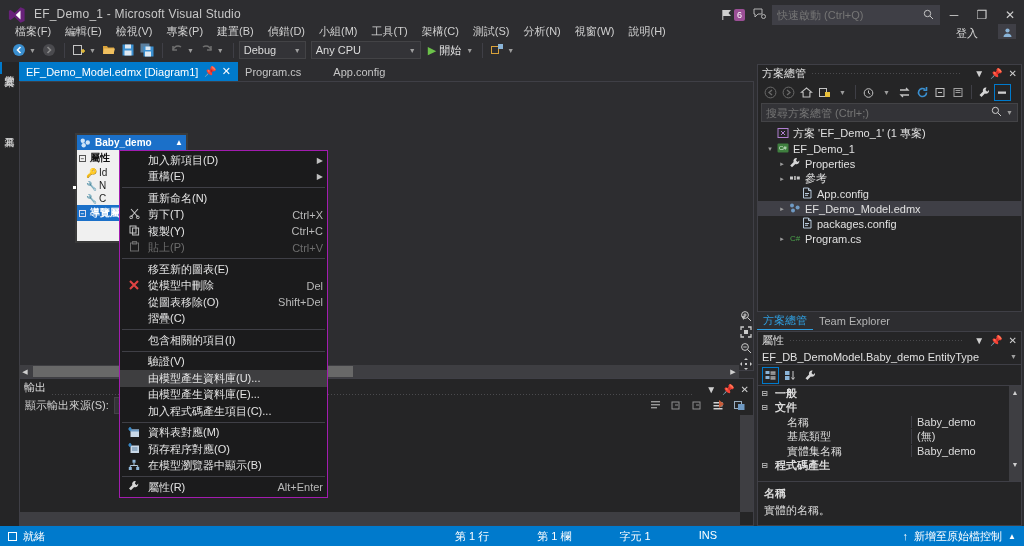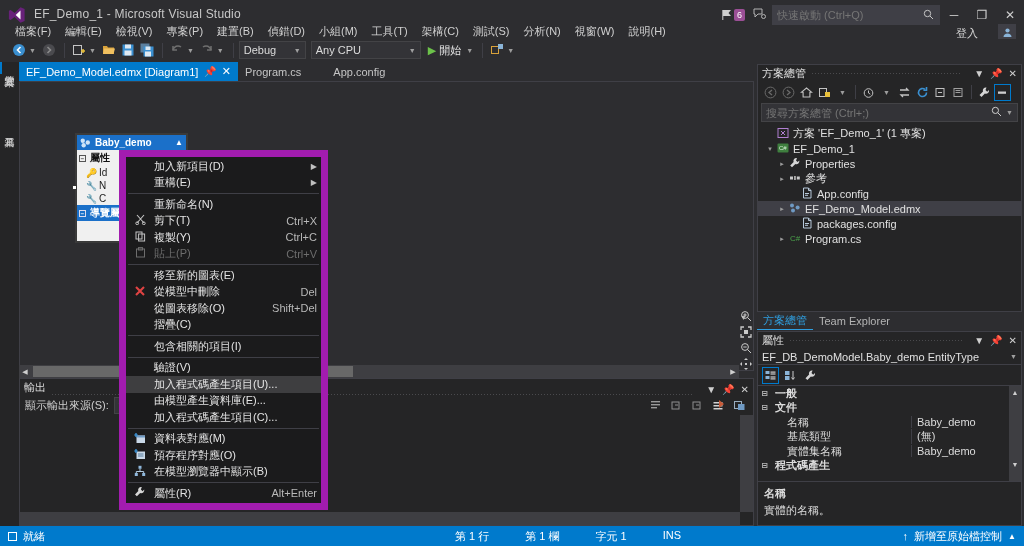--- a/index.html
+++ b/index.html
@@ -84,21 +84,21 @@
   .ebody{background:#f0f0f0;color:#1a1a1a;font-size:10px;}
   .egrp{display:flex;align-items:center;padding:1px 2px;font-weight:bold;color:#111;}
   .egrp .box{width:7px;height:7px;border:1px solid #555;margin-right:4px;font-size:6px;
              line-height:6px;text-align:center;color:#333;}
   .erow{display:flex;align-items:center;padding:1px 2px 1px 9px;color:#1a1a1a;}
   .erow .pico{width:10px;margin-right:3px;font-size:9px;color:#b8860b;}
   .handle{position:absolute;width:5px;height:5px;background:#fff;border:1px solid #333;}
 
   
   .ctxmenu{position:absolute;left:119px;top:150px;width:209px;background:#1b1b1c;
-           border:7px solid #a21caf;z-index:50;padding:1px 0;}
+           border:1px solid #a21caf;z-index:50;padding:1px 0;}
   .ctxmenu .ci{position:relative;height:16.5px;display:flex;align-items:center;
                padding:0 4px 0 0;font-size:11px;color:#e4e4e4;}
   .ctxmenu .ci.sel{background:#3e3e40;}
   .ctxmenu .ci.disabled{color:#6d6d6d;}
   .ctxmenu .ico{width:28px;text-align:center;font-size:10px;color:#c4c4c4;flex:0 0 28px;}
   .ctxmenu .lbl{flex:1;white-space:nowrap;}
   .ctxmenu .sc{color:#b9b9b9;font-size:11px;margin-left:10px;white-space:nowrap;}
   .ctxmenu .sub{font-size:8px;color:#c0c0c0;margin-left:8px;}
   .ctxsep{height:1px;background:#3f3f46;margin:2px 2px 2px 2px;}
 
@@ -164,21 +164,21 @@
   .pscroll .pa{height:12px;color:#cfcfcf;font-size:7px;display:flex;align-items:center;justify-content:center;}
   .pdesc{position:absolute;left:0;right:0;bottom:0;height:44px;border-top:1px solid #3f3f46;
          padding:4px 6px;font-size:11px;color:#dcdcdc;}
   .pdesc .t{font-weight:bold;margin-bottom:2px;}
 
   
   .status{position:absolute;left:0;bottom:0;width:1024px;height:20px;background:#007acc;
           display:flex;align-items:center;color:#fff;font-size:11px;padding:0 8px;}
   .status .ready{display:flex;align-items:center;gap:6px;}
   .status .sq{width:9px;height:9px;border:1px solid #fff;}
-  .status .pos{position:absolute;left:455px;display:flex;gap:36px;}
+  .status .pos{position:absolute;left:455px;display:flex;gap:48px;}
   .status .right{margin-left:auto;display:flex;align-items:center;gap:6px;}
 </style>
 </head>
 <body>
 
 <div id="app">
 
   <div class="titlebar">
     <svg class="vs-logo" viewBox="0 0 18 18">
       <path d="M12.5 1.2 L16.6 3.1 V14.9 L12.5 16.8 L6.6 11.1 L2.6 14.1 L0.9 13.2 V4.8 L2.6 3.9 L6.6 6.9 Z" fill="#68217a"></path>
@@ -492,21 +492,21 @@
       <span class="lbl">包含相關的項目(I)</span>
     </div>
     <div class="ctxsep"></div>
 
     <div class="ci">
       <span class="ico"></span>
       <span class="lbl">驗證(V)</span>
     </div>
     <div class="ci sel">
       <span class="ico"></span>
-      <span class="lbl">加入程式碼產生項目(U)...</span>
+      <span class="lbl">由模型產生資料庫(U)...</span>
     </div>
     <div class="ci">
       <span class="ico"></span>
       <span class="lbl">由模型產生資料庫(E)...</span>
     </div>
     <div class="ci">
       <span class="ico"></span>
       <span class="lbl">加入程式碼產生項目(C)...</span>
     </div>
     <div class="ctxsep"></div>

